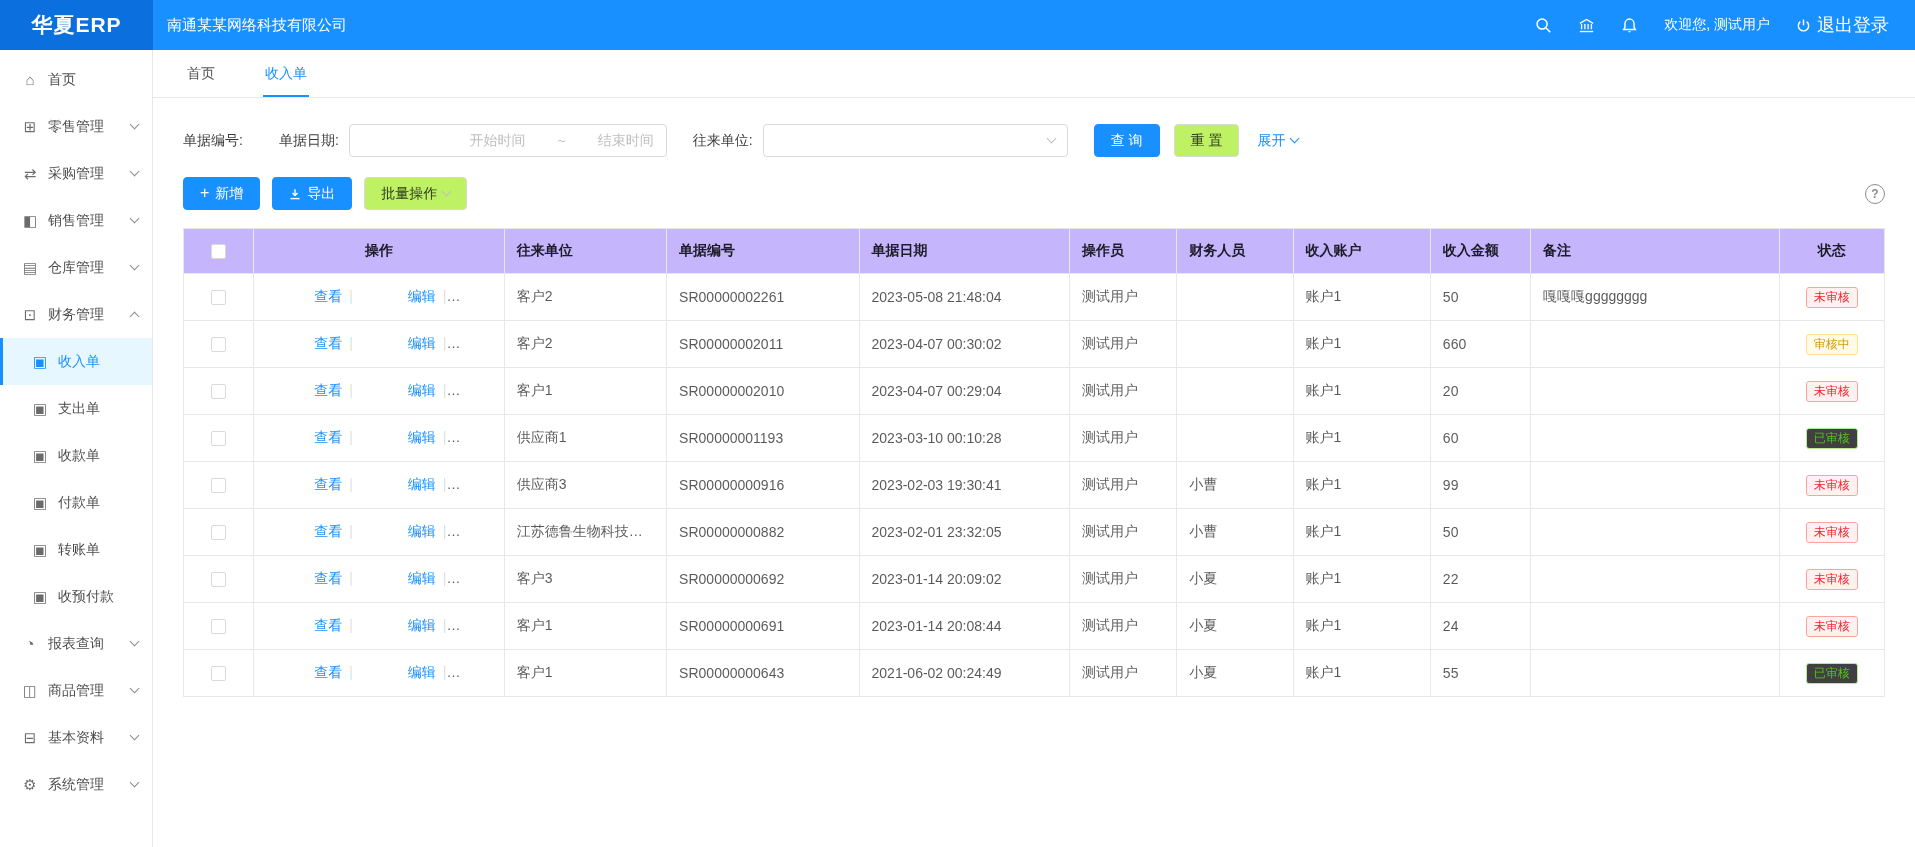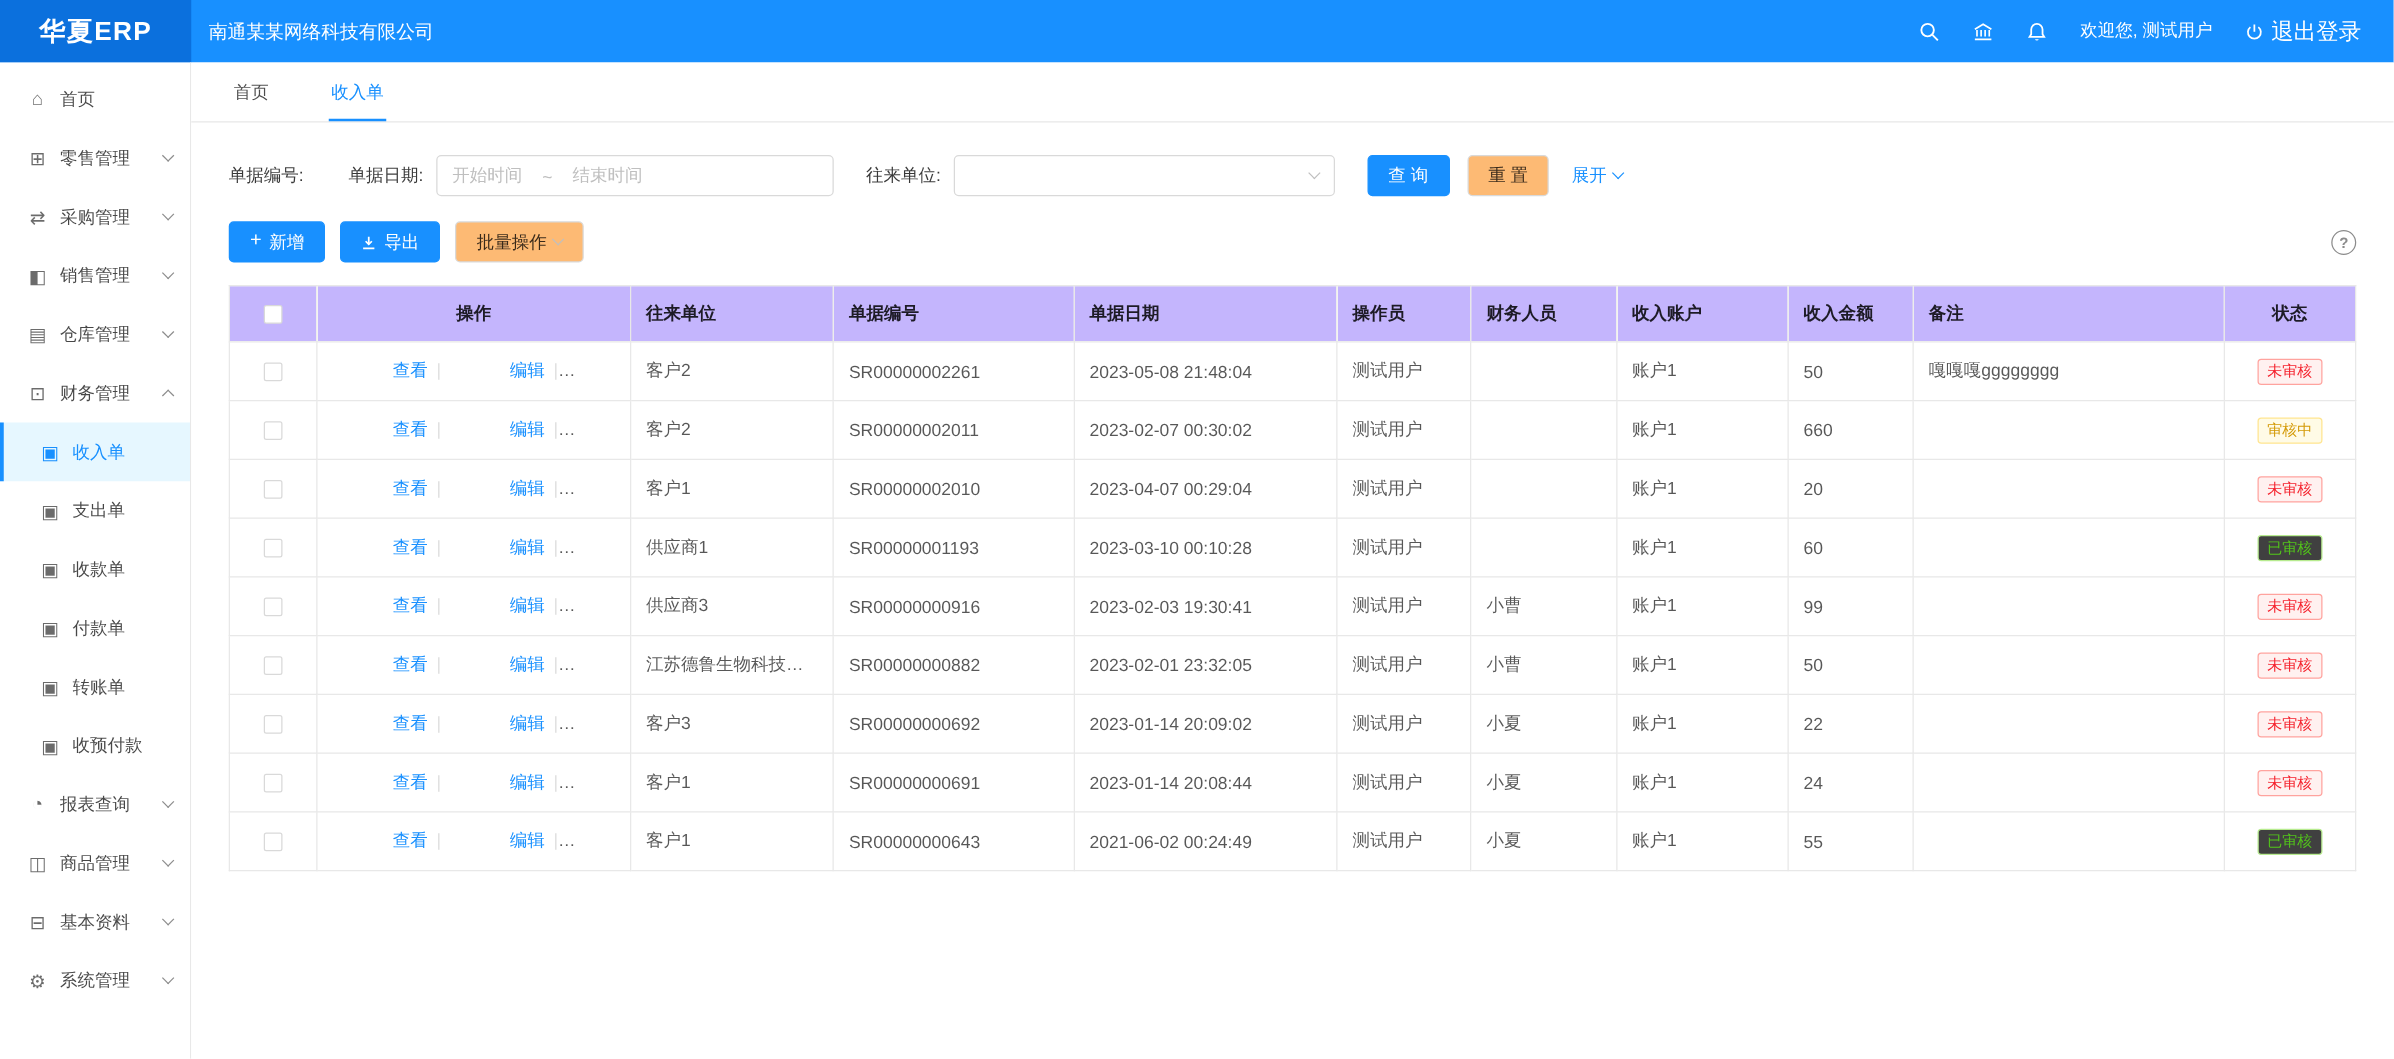--- a/index.html
+++ b/index.html
@@ -39,23 +39,23 @@
 
   .content { flex:1; padding:26px 30px 0; overflow:hidden; }
 
   
   .filters { display:flex; align-items:center; }
   .flabel { color:rgba(0,0,0,.78); margin-right:10px; white-space:nowrap; }
   .gap { width:26px; flex-shrink:0; }
   .inputbox { height:33px; border:1px solid #d9d9d9; border-radius:4px; background:#fff; display:flex; align-items:center; padding:0 12px; }
   input.text-input { height:33px; width:300px; border:1px solid #d9d9d9; border-radius:4px; padding:0 12px; font:inherit; color:rgba(0,0,0,.75); outline:none; }
   input.text-input::placeholder { color:#bfbfbf; }
-  .daterange { width:318px; justify-content:flex-start; gap:16px; color:#bfbfbf; }
+  .daterange { width:318px; justify-content:flex-end; gap:32px; color:#bfbfbf; }
   .selectbox { width:305px; justify-content:space-between; color:#bfbfbf; cursor:pointer; }
-  .btn { height:33px; border-radius:4px; display:inline-flex; align-items:center; justify-content:center; padding:0 16px; cursor:pointer; font-size:14px; border:1px solid #d9d9d9; background:#fdba74; color:rgba(0,0,0,.78); white-space:nowrap; gap:6px; }
+  .btn { height:33px; border-radius:4px; display:inline-flex; align-items:center; justify-content:center; padding:0 16px; cursor:pointer; font-size:14px; border:1px solid #d9d9d9; background:#bef264; color:rgba(0,0,0,.78); white-space:nowrap; gap:6px; }
   .btn.primary { background:#1890ff; border-color:#1890ff; color:#fff; }
   .expand-link { color:#1890ff; cursor:pointer; display:inline-flex; align-items:center; gap:6px; margin-left:18px; white-space:nowrap; }
   .caret { width:7px; height:7px; border-right:1.3px solid #bfbfbf; border-bottom:1.3px solid #bfbfbf; transform:rotate(45deg); display:inline-block; margin-top:-4px; }
   .caret.blue { border-color:#1890ff; }
   .plus-glyph { font-size:16px; line-height:1; margin-top:-2px; }
 
   
   .toolbar { margin-top:20px; display:flex; align-items:center; gap:12px; }
   .help { margin-left:auto; width:20px; height:20px; border-radius:50%; border:1.5px solid #8c8c8c; color:#8c8c8c; display:flex; align-items:center; justify-content:center; font-size:12px; font-weight:bold; cursor:pointer; }
 
@@ -299,21 +299,21 @@
     <td>账户1</td>
     <td>50</td>
     <td>嘎嘎嘎gggggggg</td>
     <td class="center"><span class="tag unaudited">未审核</span></td>
   </tr>
                 <tr>
     <td class="center"><span class="checkbox"></span></td>
     <td class="center"><a class="action-link">查看</a><span class="sep">|</span><a class="action-link">编辑</a><span class="sep">|</span><a class="action-link">删除</a></td>
     <td>客户2</td>
     <td>SR00000002011</td>
-    <td>2023-02-07 00:30:02</td>
+    <td>2023-04-07 00:30:02</td>
     <td>测试用户</td>
     <td></td>
     <td>账户1</td>
     <td>660</td>
     <td></td>
     <td class="center"><span class="tag auditing">审核中</span></td>
   </tr>
                 <tr>
     <td class="center"><span class="checkbox"></span></td>
     <td class="center"><a class="action-link">查看</a><span class="sep">|</span><a class="action-link">编辑</a><span class="sep">|</span><a class="action-link">删除</a></td>

